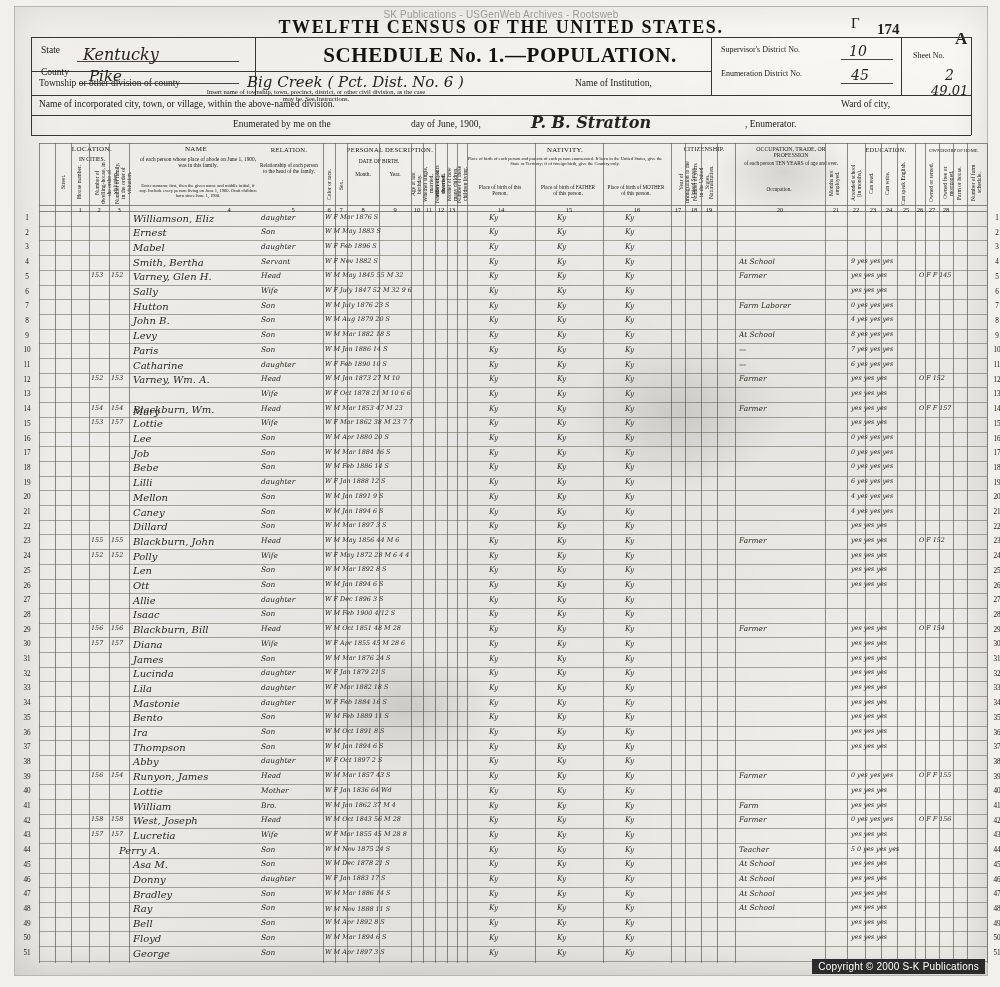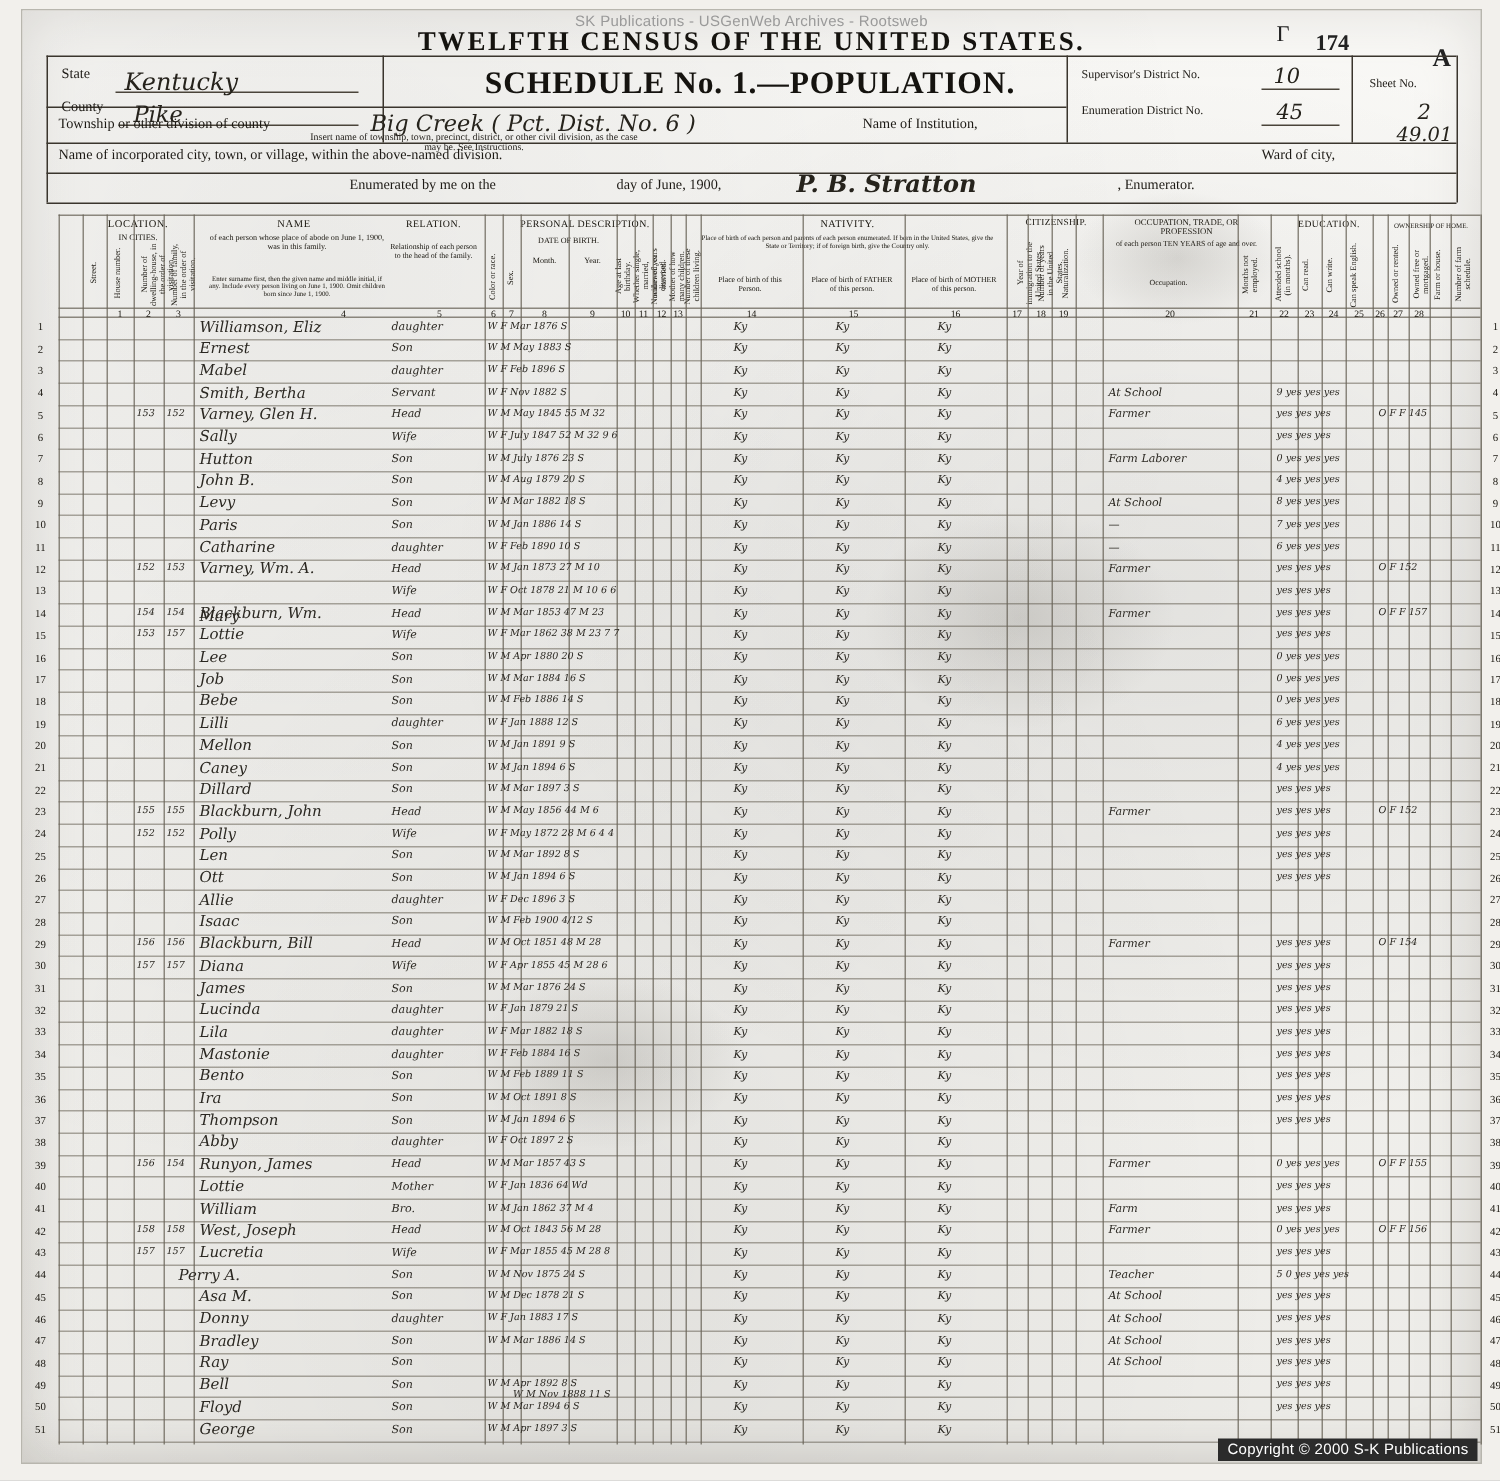--- a/index.html
+++ b/index.html
@@ -788,21 +788,21 @@
         <div class="cell-hand mini" style="left: 286px; top: 745.7px;">W M Mar 1886 14 S</div>
         <div class="cell-hand tiny" style="left: 450px; top: 745.7px;">Ky</div>
         <div class="cell-hand tiny" style="left: 518px; top: 745.7px;">Ky</div>
         <div class="cell-hand tiny" style="left: 586px; top: 745.7px;">Ky</div>
         <div class="cell-hand tiny" style="left: 700px; top: 745.7px;">At School</div>
         <div class="cell-hand mini" style="left: 812px; top: 745.7px;">yes yes yes</div>
         <div class="rownum" style="left: -20px; top: 761.9px;">48</div>
         <div class="rownum" style="left: 950px; top: 761.9px;">48</div>
         <div class="cell-hand " style="left: 94px; top: 760.4px;">Ray</div>
         <div class="cell-hand tiny" style="left: 222px; top: 760.4px;">Son</div>
-        <div class="cell-hand mini" style="left: 286px; top: 782px; margin-left: 17px;">W M Nov 1888 11 S</div>
+        <div class="cell-hand mini" style="left: 286px; top: 762px;">W M Nov 1888 11 S</div>
         <div class="cell-hand tiny" style="left: 450px; top: 760.4px;">Ky</div>
         <div class="cell-hand tiny" style="left: 518px; top: 760.4px;">Ky</div>
         <div class="cell-hand tiny" style="left: 586px; top: 760.4px;">Ky</div>
         <div class="cell-hand tiny" style="left: 700px; top: 760.4px;">At School</div>
         <div class="cell-hand mini" style="left: 812px; top: 760.4px;">yes yes yes</div>
         <div class="rownum" style="left: -20px; top: 776.6px;">49</div>
         <div class="rownum" style="left: 950px; top: 776.6px;">49</div>
         <div class="cell-hand " style="left: 94px; top: 775.1px;">Bell</div>
         <div class="cell-hand tiny" style="left: 222px; top: 775.1px;">Son</div>
         <div class="cell-hand mini" style="left: 286px; top: 775.1px;">W M Apr 1892 8 S</div>

